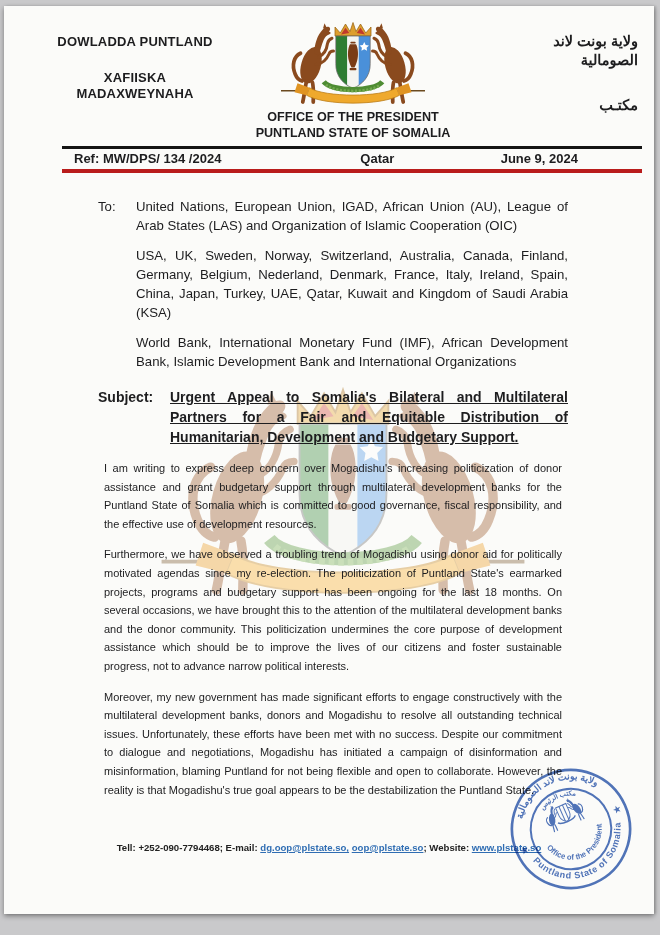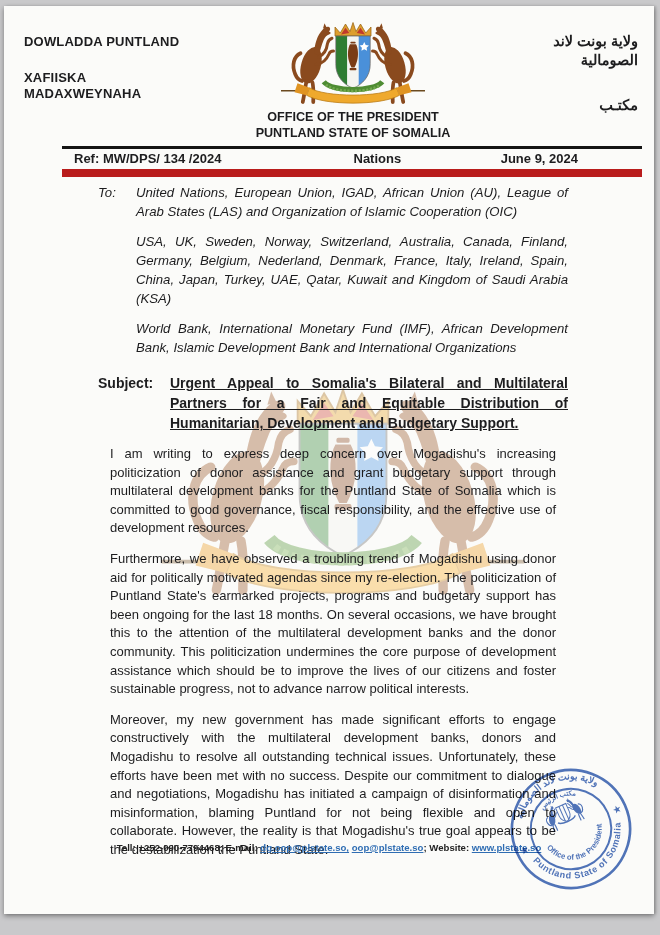--- a/index.html
+++ b/index.html
@@ -14,47 +14,47 @@
     background:#fbfbf9;
     box-shadow:0 2px 5px rgba(0,0,0,.4), 2px 0 2px rgba(0,0,0,.12);
     overflow:hidden;
   }
   
   .letterhead{
     position:relative;z-index:2;
     display:grid;grid-template-columns:222px 1fr 178px;
     padding:14px 16px 0 20px;
   }
-  .lh-left{ font-weight:bold;font-size:13px;line-height:16px;padding-top:14px;letter-spacing:.2px;}
+  .lh-left{ text-align:center;font-weight:bold;font-size:13px;line-height:16px;padding-top:14px;letter-spacing:.2px;}
   .lh-gap{height:20px;}
   .lh-center{text-align:center;}
   .lh-center .emblem-svg{display:block;margin:0 auto;}
   .lh-office{font-weight:bold;font-size:12.6px;line-height:15px;margin-top:1px;}
   .lh-right{text-align:right;font-weight:bold;font-size:14.5px;line-height:19px;padding-top:12px;direction:rtl;}
   .lh-right .lh-gap{height:26px;}
   
   .refbar{
     position:relative;z-index:2;
     margin:5px 12px 0 58px;
-    border-top:3px solid #141414;border-bottom:8px solid #b91c1c;
+    border-top:3px solid #141414;border-bottom:4px solid #b91c1c;
     display:flex;justify-content:space-between;align-items:center;
     font-weight:bold;font-size:13px;
     padding:2px 64px 3px 12px;
   }
   .refbar .ref-no{min-width:180px;}
   
   .content{position:relative;z-index:2;padding:0 86px 0 94px;}
-  .to-block{display:flex;margin-top:6px;font-size:13.2px;line-height:19px;font-style:italic;}
+  .to-block{display:flex;margin-top:24px;font-size:13.2px;line-height:19px;}
   .to-label{width:38px;flex:none;}
   .to-groups{flex:1;}
   .to-groups p{margin:0 0 11px;text-align:justify;}
   .subject-block{display:flex;margin-top:5px;font-weight:bold;font-size:14px;line-height:20px;}
   .subject-label{width:72px;flex:none;}
   .subject-text{flex:1;text-decoration:underline;text-align:justify;}
-  .letter-body p{margin:12px 12px 0;text-align:justify;font-size:13px;line-height:18.6px;}
+  .letter-body p{margin:12px 6px 0;text-align:justify;font-size:11px;line-height:18.6px;}
   
   .footer{
     position:absolute;left:0;right:0;top:836px;z-index:2;
     text-align:center;font-size:9.6px;font-weight:bold;color:#222;
   }
   .footer .link{color:#2f6db3;text-decoration:underline;cursor:pointer;}
   
   .watermark{
     position:absolute;left:150px;top:378px;width:378px;z-index:1;
     opacity:.34;filter:saturate(1.15);
@@ -138,21 +138,21 @@
     <div class="lh-right">
       <div>ولاية بونت لاند</div>
       <div>الصومالية</div>
       <div class="lh-gap"></div>
       <div>مكتـب</div>
     </div>
   </div>
 
   <div class="refbar">
     <span class="ref-no">Ref: MW/DPS/ 134 /2024</span>
-    <span>Nations</span>
+    <span>Qatar</span>
     <span>June 9, 2024</span>
   </div>
 
   <div class="content">
 
     <div class="to-block">
       <span class="to-label">To:</span>
       <div class="to-groups">
         <p>United Nations, European Union, IGAD, African Union (AU), League of Arab States (LAS) and Organization of Islamic Cooperation (OIC)</p>
         <p>USA, UK, Sweden, Norway, Switzerland, Australia, Canada, Finland, Germany, Belgium, Nederland, Denmark, France, Italy, Ireland, Spain, China, Japan, Turkey, UAE, Qatar, Kuwait and Kingdom of Saudi Arabia (KSA)</p>

